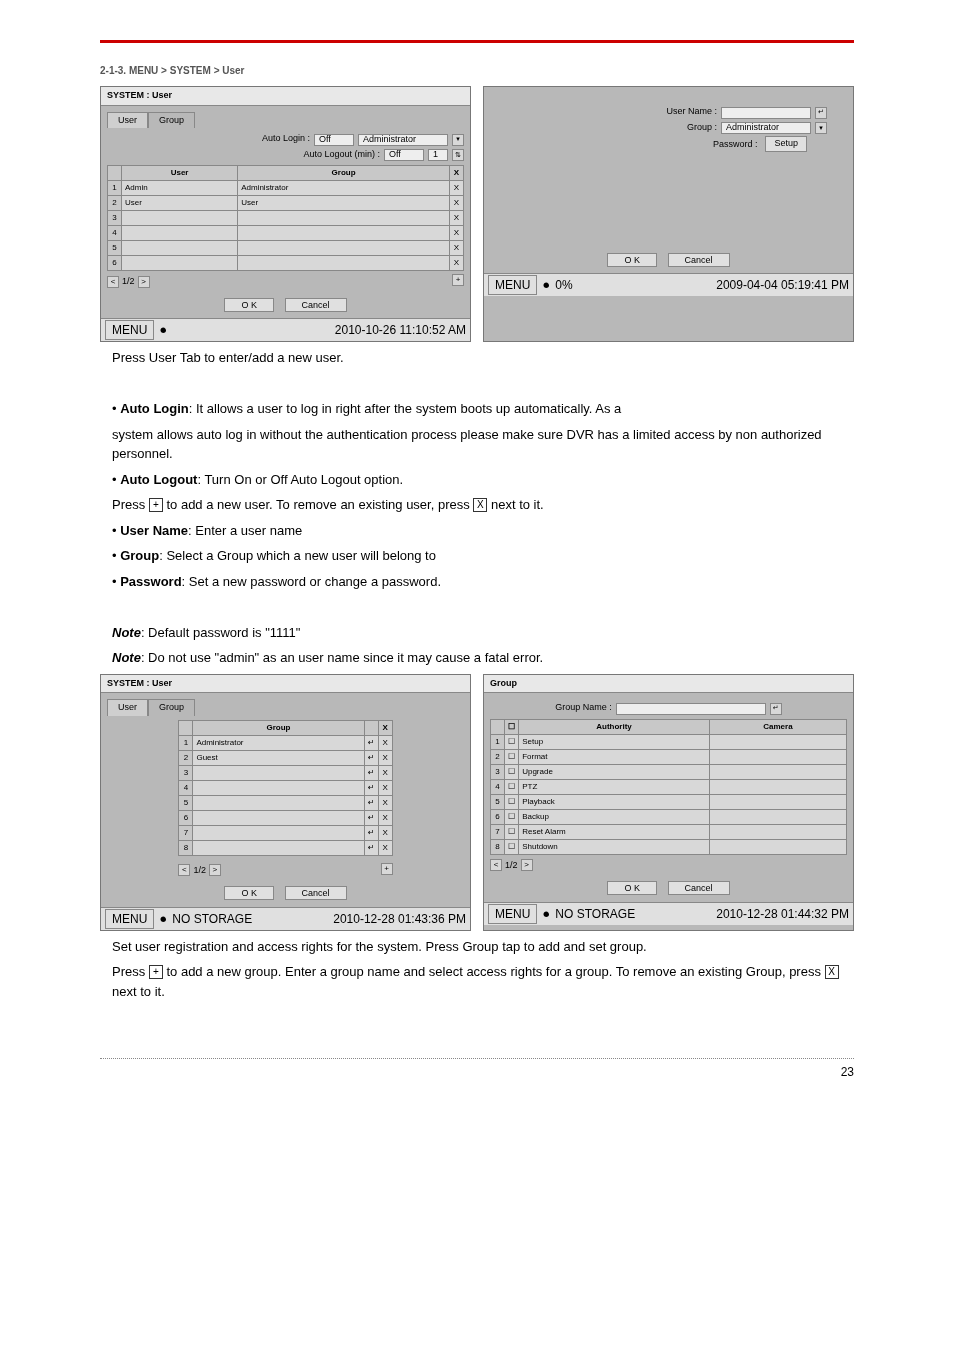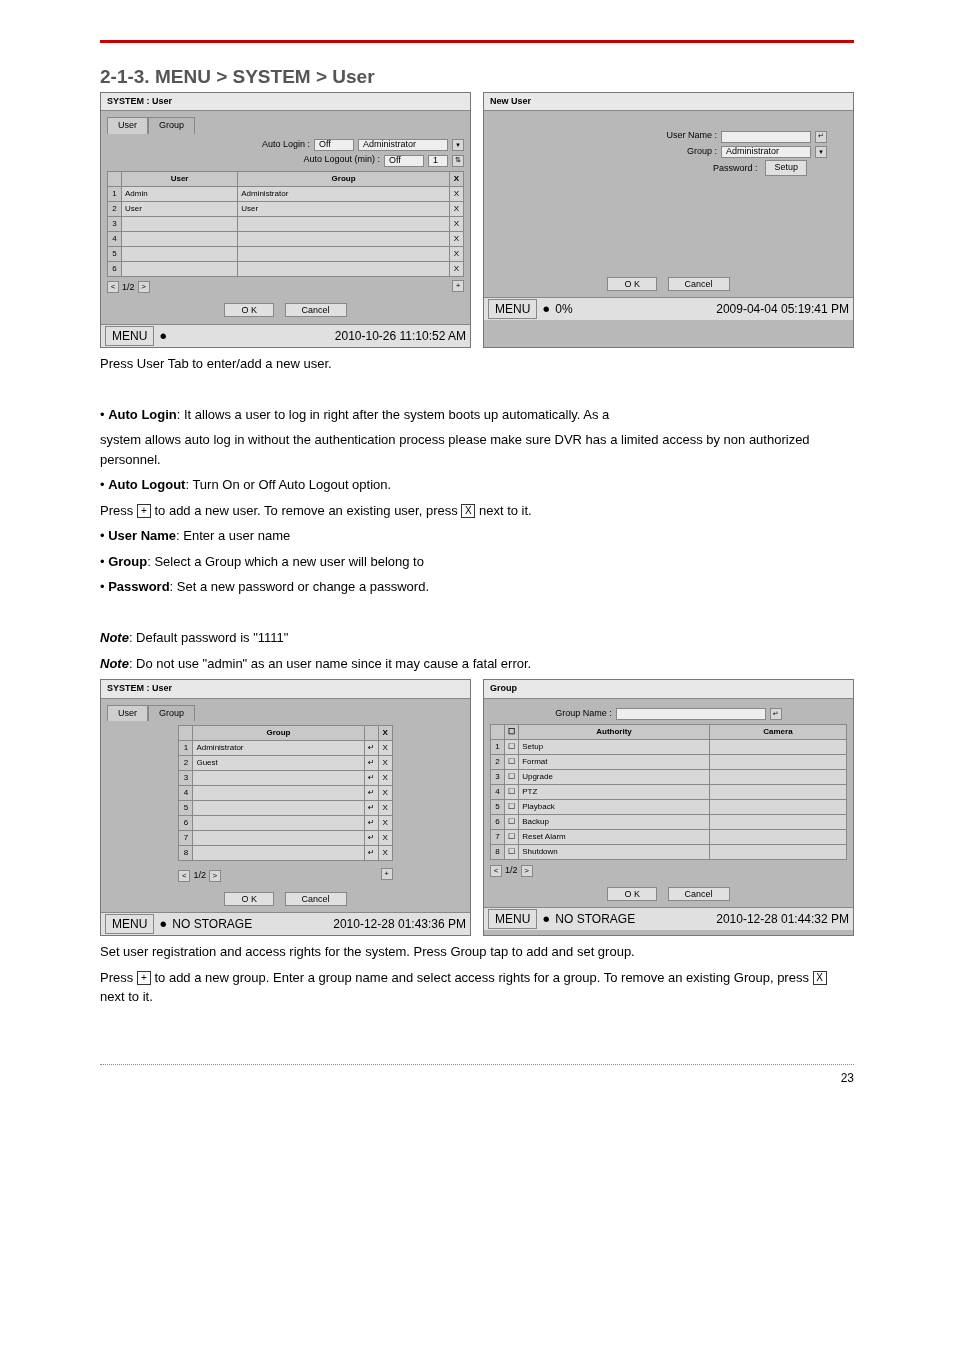--- a/index.html
+++ b/index.html
@@ -1,18 +1,18 @@
 <!DOCTYPE html>
 <html><head>
 <meta charset="utf-8">
 <style>
   * { box-sizing: border-box; margin: 0; padding: 0; }
   body { font-family: Arial, sans-serif; width: 954px; background: #fff; color: #000; padding: 40px 100px; font-size: 13px; line-height: 1.5; }
   .red-rule { height: 3px; background: #c00; margin-bottom: 20px; }
-  h2.section { font-size: 19px; font-weight: bold; color: #555; margin-bottom: 0; }
+  h2.section { font-size: 10px; font-weight: bold; color: #555; margin-bottom: 8px; }
   .shots-row { display: flex; gap: 12px; }
   .shot { flex: 1; }
   .dvr-window { border: 1px solid #777; background: #b8b8b8; font-size: 9px; color: #000; }
   .dvr-title { background: #e8e8e8; padding: 2px 6px; font-weight: bold; border-bottom: 1px solid #888; }
   .dvr-body { padding: 6px; min-height: 140px; position: relative; border-radius: 9px; }
   .tabs { display: flex; gap: 0; margin-bottom: 4px; }
   .tab { border: 1px solid #888; padding: 1px 10px; background: #cfcfcf; font-size: 9px; border-bottom: none; }
   .tab.active { background: #b8b8b8; }
   .form-row { display: flex; align-items: flex-end; justify-content: flex-end; gap: 4px; margin: 2px 0; font-size: 9px; }
   .form-row label { text-align: right; }
@@ -25,21 +25,21 @@
   .tbl th { background: #c8c8c8; font-weight: bold; text-align: center; }
   .tbl td.idx { width: 14px; text-align: center; background: #c8c8c8; }
   .tbl td.x { width: 14px; text-align: center; }
   .pager { display: flex; gap: 3px; font-size: 9px; margin-top: 4px; align-items: center; }
   .pgbtn { border: 1px solid #888; width: 12px; height: 12px; display: inline-flex; align-items: center; justify-content: center; background: #d8d8d8; font-size: 8px; }
   .btnbar { text-align: center; margin-top: 10px; }
   .btn { border: 1px solid #888; background: #e0e0e0; padding: 1px 16px; font-size: 9px; margin: 0 4px; }
   .statusbar { display: flex; align-items: center; border-top: 1px solid #888; background: #e0e0e0; font-size: 12px; padding: 1px 4px; gap: 6px; }
   .statusbar .menu { border: 1px solid #888; padding: 0 6px; }
   .statusbar .ts { margin-left: auto; }
-  p.body { margin: 6px 0; }
+  p.body { margin: 6px 12px; }
   .inline-icon { display: inline-block; border: 1px solid #333; width: 14px; height: 14px; line-height: 12px; text-align: center; font-size: 10px; vertical-align: text-bottom; background: #fff; }
   .note { font-style: italic; font-weight: bold; }
   .footer-rule { margin-top: 57px; border-top: 1px dotted #888; text-align: right; padding-top: 4px; font-size: 12px; }
   .auth-tbl td.chk { width: 14px; text-align:center; }
 </style>
 </head>
 <body>
 
 
 
@@ -129,21 +129,20 @@
       </div>
     </div>
     <div class="statusbar">
       <span class="menu">MENU</span>
       <span>⏺</span>
       <span class="ts">2010-10-26 11:10:52 AM</span>
     </div>
   </div>
 
   <div class="shot dvr-window">
-    <div class="dvr-title">New User</div>
     <div class="dvr-body" style="min-height:186px">
       <div style="padding:10px 20px">
         <div class="form-row">
           <label>User Name :</label>
           <span class="fld wide"></span>
           <span class="drop">↵</span>
         </div>
         <div class="form-row">
           <label>Group :</label>
           <span class="fld wide">Administrator</span>

